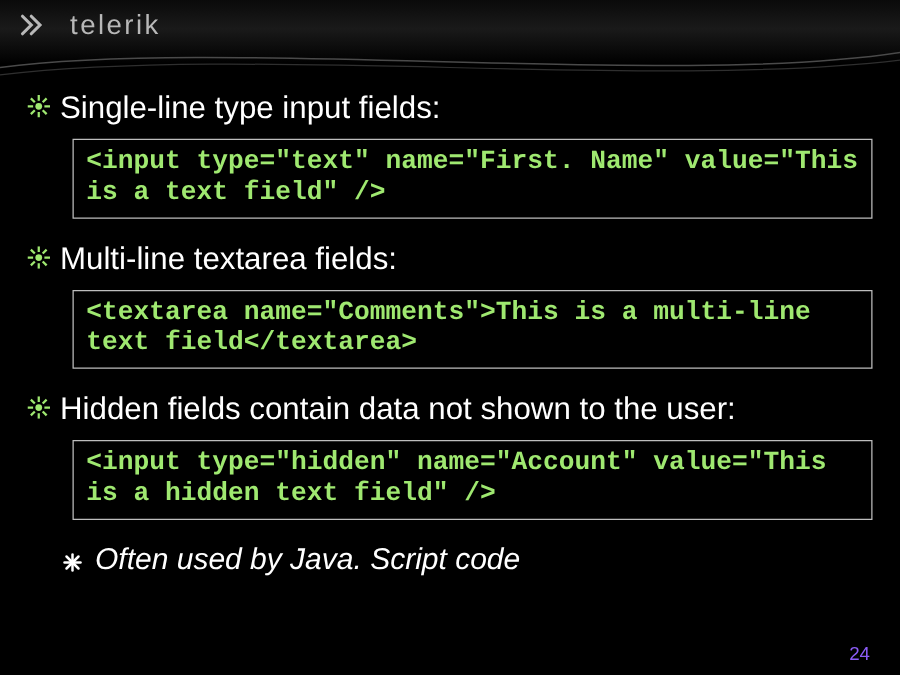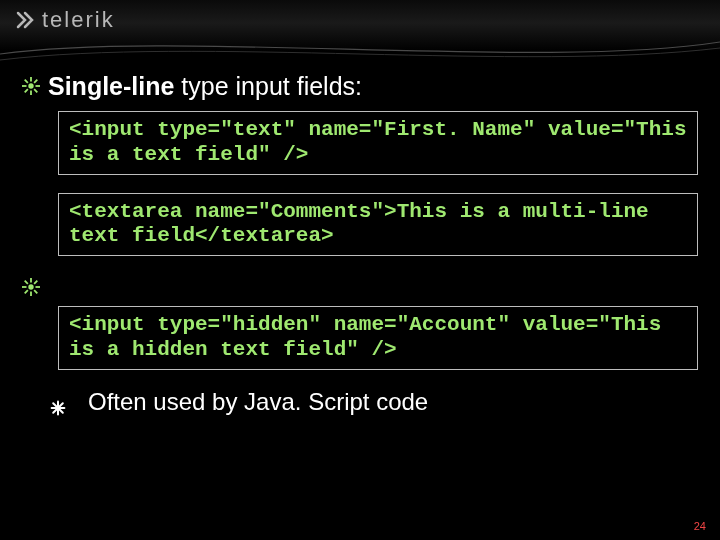--- a/index.html
+++ b/index.html
@@ -22,21 +22,21 @@
     top: 36px;
     height: 32px;
     pointer-events: none;
   }
   .logo {
     position: absolute;
     left: 14px;
     top: 7px;
     display: flex;
     align-items: center;
-    gap: 4px;
+    gap: 18px;
     color: #b8b8b8;
     letter-spacing: 2px;
     font-size: 22px;
     font-weight: 300;
   }
   .logo-mark {
     display: inline-flex;
     align-items: center;
     margin-right: 2px;
   }
@@ -66,58 +66,59 @@
     width: 18px;
     height: 18px;
     margin-top: 4px;
   }
   .bullet-text {
     font-size: 25px;
     font-weight: 500;
     color: #fff;
   }
   .bullet-text .lead {
-    font-weight: 700;
+    font-weight: 400;
   }
   .codebox {
     margin: 6px 0 18px 36px;
     border: 1px solid #bdbdbd;
     padding: 6px 10px 6px 10px;
     font-family: Consolas, "Courier New", monospace;
     font-size: 21px;
     font-weight: 600;
     color: #9fe870;
     line-height: 1.18;
     white-space: pre-wrap;
     word-break: break-word;
     width: 640px;
   }
   .sub-row {
     display: flex;
-    align-items: flex-end;
-    gap: 22px;
+    align-items: center;
+    gap: 10px;
     margin-left: 28px;
     margin-top: 6px;
+    font-style: italic;
   }
   .sub-icon {
     flex: 0 0 auto;
     width: 16px;
     height: 16px;
     margin-top: 5px;
   }
   .sub-text {
     font-size: 24px;
     font-weight: 500;
   }
   .pagenum {
     position: absolute;
-    right: 14px;
+    right: 24px;
     bottom: 8px;
-    font-size: 11px;
-    color: #ef4444;
+    font-size: 15px;
+    color: #8b5cf6;
   }
 </style>
 </head>
 <body>
 
 <div class="header">
   <svg class="curve" viewBox="0 0 720 32" preserveAspectRatio="none">
     <path d="M0,18 C180,-6 540,34 720,6" stroke="#4a4a4a" stroke-width="1.2" fill="none"></path>
     <path d="M0,24 C200,0 520,36 720,12" stroke="#2f2f2f" stroke-width="1" fill="none"></path>
   </svg>
@@ -151,40 +152,65 @@
             </g>
           </g>
         </svg>
     </span>
     <div class="bullet-text">
       <span class="lead">Single-line</span><span> type input fields:</span>
     </div>
   </div>
   <div class="codebox">&lt;input type="text" name="First. Name" value="This is a text field" /&gt;</div>
 
-  <div class="codebox">&lt;textarea name="Comments"&gt;This is a multi-line text field&lt;/textarea&gt;</div>
-
   <div class="bullet-row">
     <span class="bullet-icon">
       <svg width="18" height="18" viewBox="0 0 20 20">
           <g fill="#9fe870">
             <circle cx="10" cy="10" r="3"></circle>
             <g stroke="#9fe870" stroke-width="2">
               <line x1="10" y1="0" x2="10" y2="5"></line>
               <line x1="10" y1="15" x2="10" y2="20"></line>
               <line x1="0" y1="10" x2="5" y2="10"></line>
               <line x1="15" y1="10" x2="20" y2="10"></line>
               <line x1="3" y1="3" x2="6.5" y2="6.5"></line>
               <line x1="13.5" y1="13.5" x2="17" y2="17"></line>
               <line x1="17" y1="3" x2="13.5" y2="6.5"></line>
               <line x1="6.5" y1="13.5" x2="3" y2="17"></line>
             </g>
           </g>
         </svg>
     </span>
+    <div class="bullet-text">
+      <span class="lead">Multi-line</span><span> textarea fields:</span>
+    </div>
+  </div>
+  <div class="codebox">&lt;textarea name="Comments"&gt;This is a multi-line text field&lt;/textarea&gt;</div>
+
+  <div class="bullet-row">
+    <span class="bullet-icon">
+      <svg width="18" height="18" viewBox="0 0 20 20">
+          <g fill="#9fe870">
+            <circle cx="10" cy="10" r="3"></circle>
+            <g stroke="#9fe870" stroke-width="2">
+              <line x1="10" y1="0" x2="10" y2="5"></line>
+              <line x1="10" y1="15" x2="10" y2="20"></line>
+              <line x1="0" y1="10" x2="5" y2="10"></line>
+              <line x1="15" y1="10" x2="20" y2="10"></line>
+              <line x1="3" y1="3" x2="6.5" y2="6.5"></line>
+              <line x1="13.5" y1="13.5" x2="17" y2="17"></line>
+              <line x1="17" y1="3" x2="13.5" y2="6.5"></line>
+              <line x1="6.5" y1="13.5" x2="3" y2="17"></line>
+            </g>
+          </g>
+        </svg>
+    </span>
+    <div class="bullet-text">
+      <span class="lead">Hidden</span><span> fields contain data not shown to the user:</span>
+    </div>
   </div>
   <div class="codebox">&lt;input type="hidden" name="Account" value="This is a hidden text field" /&gt;</div>
 
   <div class="sub-row">
     <span class="sub-icon">
       <svg width="16" height="16" viewBox="0 0 20 20">
           <g stroke="#fff" stroke-width="2.5" stroke-linecap="round">
             <line x1="10" y1="2" x2="10" y2="18"></line>
             <line x1="2" y1="10" x2="18" y2="10"></line>
             <line x1="4" y1="4" x2="16" y2="16"></line>

